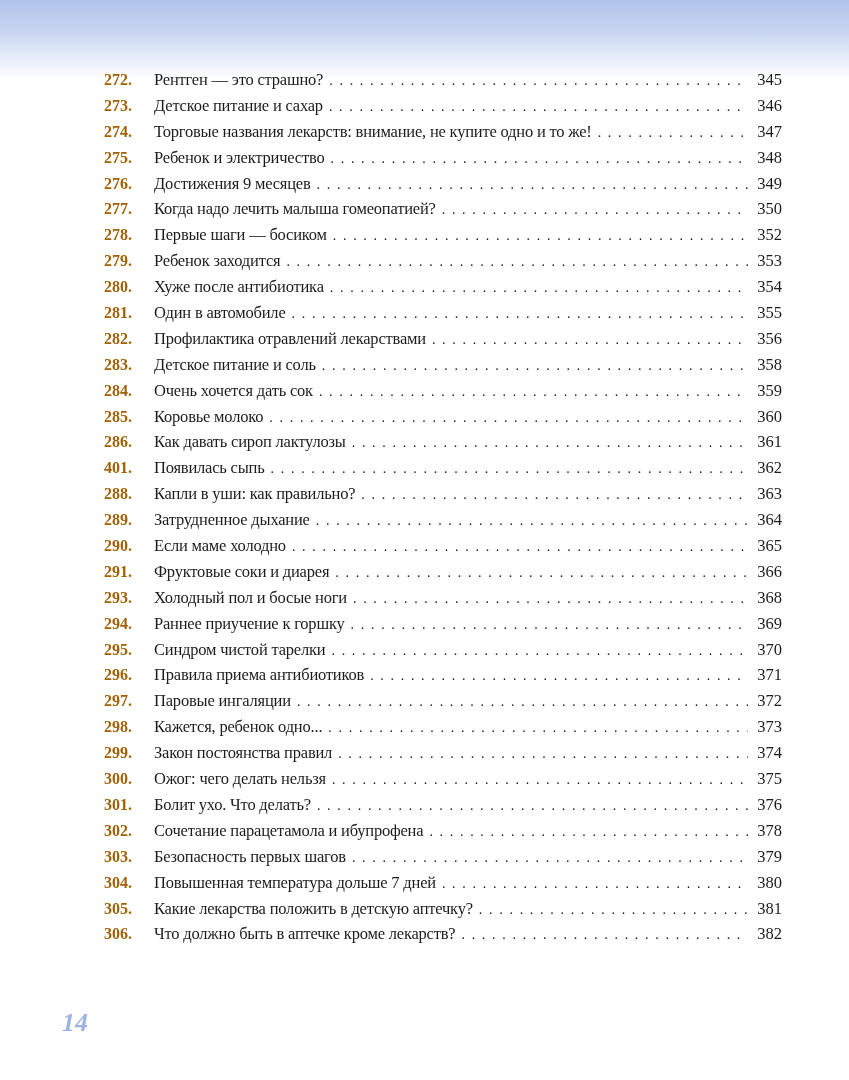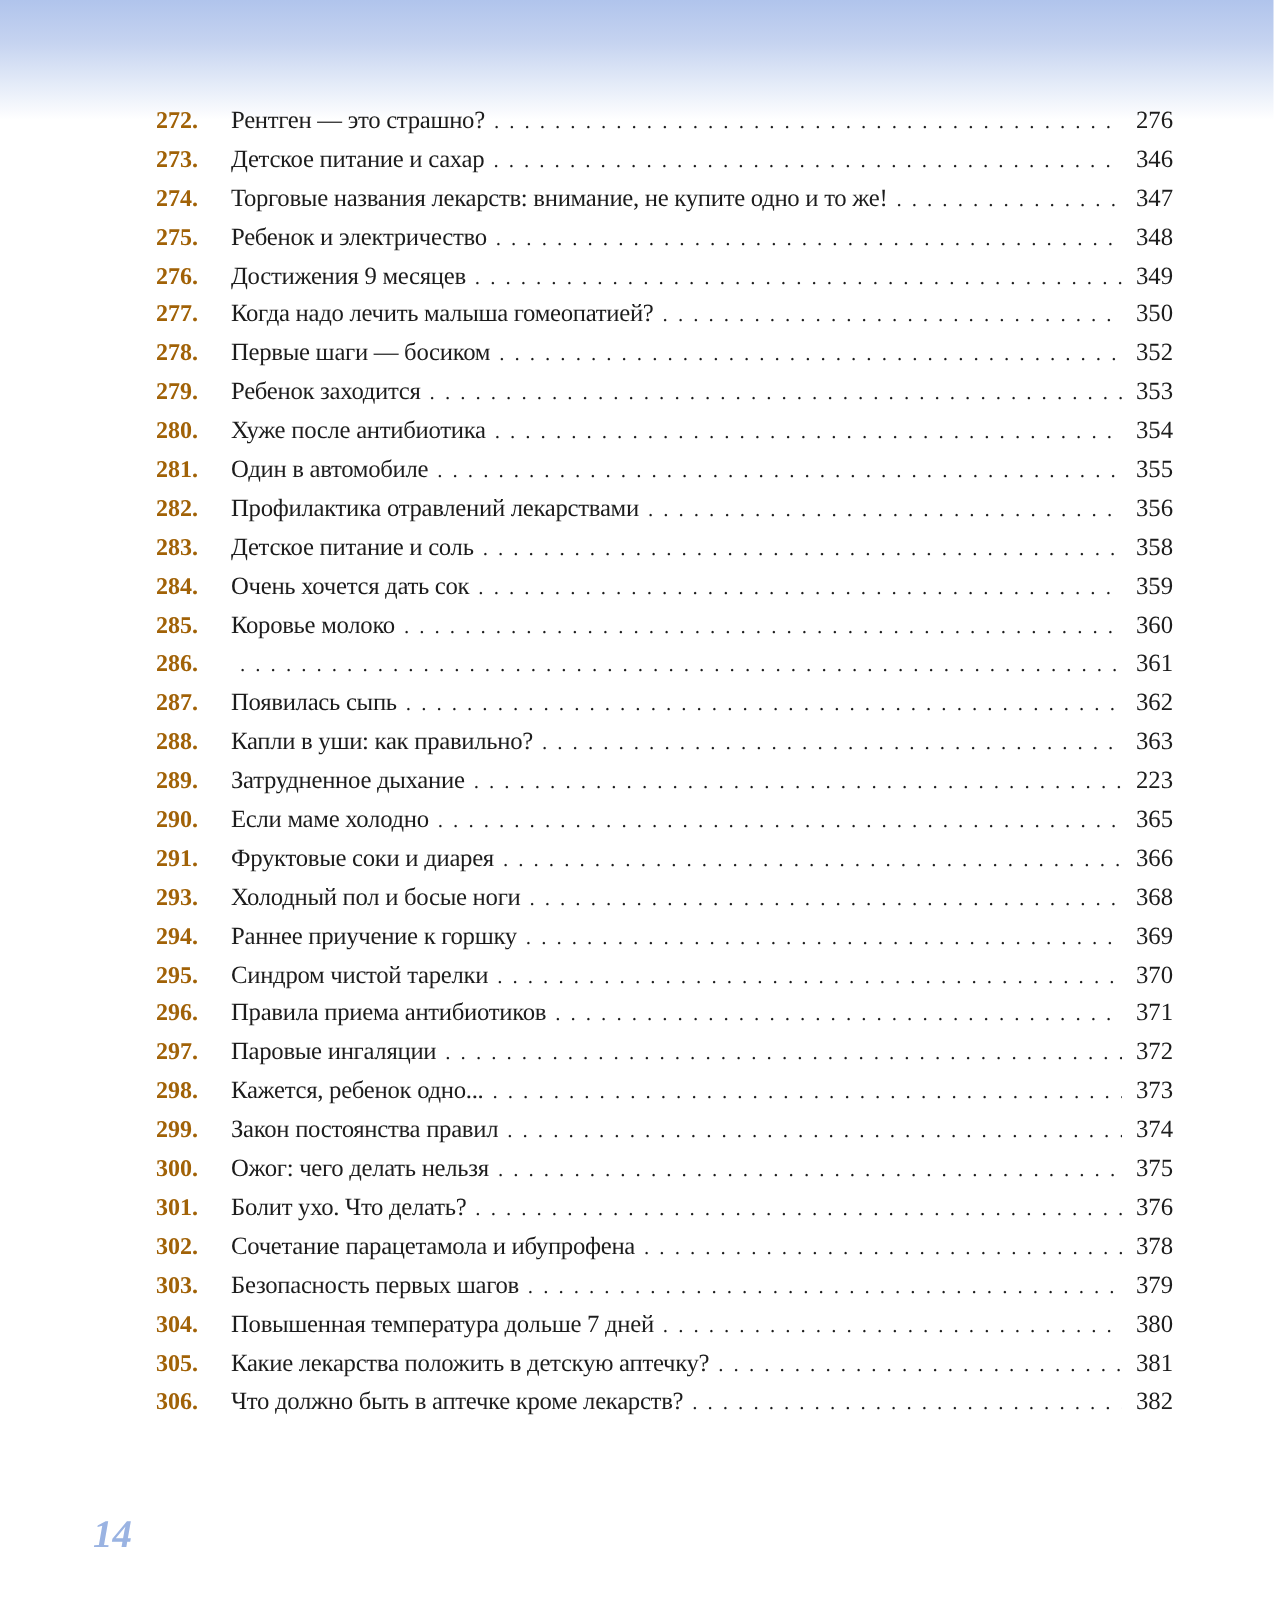--- a/index.html
+++ b/index.html
@@ -43,21 +43,21 @@
 </head>
 <body>
 
 <div class="top-band"></div>
 
 <ul class="toc" id="toc">
     <li class="toc-row">
     <span class="toc-num">272.</span>
     <span class="toc-title">Рентген — это страшно?</span>
     <span class="toc-dots"></span>
-    <span class="toc-page">276</span>
+    <span class="toc-page">345</span>
   </li>
     <li class="toc-row">
     <span class="toc-num">273.</span>
     <span class="toc-title">Детское питание и сахар</span>
     <span class="toc-dots"></span>
     <span class="toc-page">346</span>
   </li>
     <li class="toc-row">
     <span class="toc-num">274.</span>
     <span class="toc-title">Торговые названия лекарств: внимание, не купите одно и то же!</span>
@@ -125,40 +125,41 @@
     <span class="toc-page">359</span>
   </li>
     <li class="toc-row">
     <span class="toc-num">285.</span>
     <span class="toc-title">Коровье молоко</span>
     <span class="toc-dots"></span>
     <span class="toc-page">360</span>
   </li>
     <li class="toc-row">
     <span class="toc-num">286.</span>
+    <span class="toc-title">Как давать сироп лактулозы</span>
     <span class="toc-dots"></span>
     <span class="toc-page">361</span>
   </li>
     <li class="toc-row">
-    <span class="toc-num">287.</span>
+    <span class="toc-num">401.</span>
     <span class="toc-title">Появилась сыпь</span>
     <span class="toc-dots"></span>
     <span class="toc-page">362</span>
   </li>
     <li class="toc-row">
     <span class="toc-num">288.</span>
     <span class="toc-title">Капли в уши: как правильно?</span>
     <span class="toc-dots"></span>
     <span class="toc-page">363</span>
   </li>
     <li class="toc-row">
     <span class="toc-num">289.</span>
     <span class="toc-title">Затрудненное дыхание</span>
     <span class="toc-dots"></span>
-    <span class="toc-page">223</span>
+    <span class="toc-page">364</span>
   </li>
     <li class="toc-row">
     <span class="toc-num">290.</span>
     <span class="toc-title">Если маме холодно</span>
     <span class="toc-dots"></span>
     <span class="toc-page">365</span>
   </li>
     <li class="toc-row">
     <span class="toc-num">291.</span>
     <span class="toc-title">Фруктовые соки и диарея</span>

